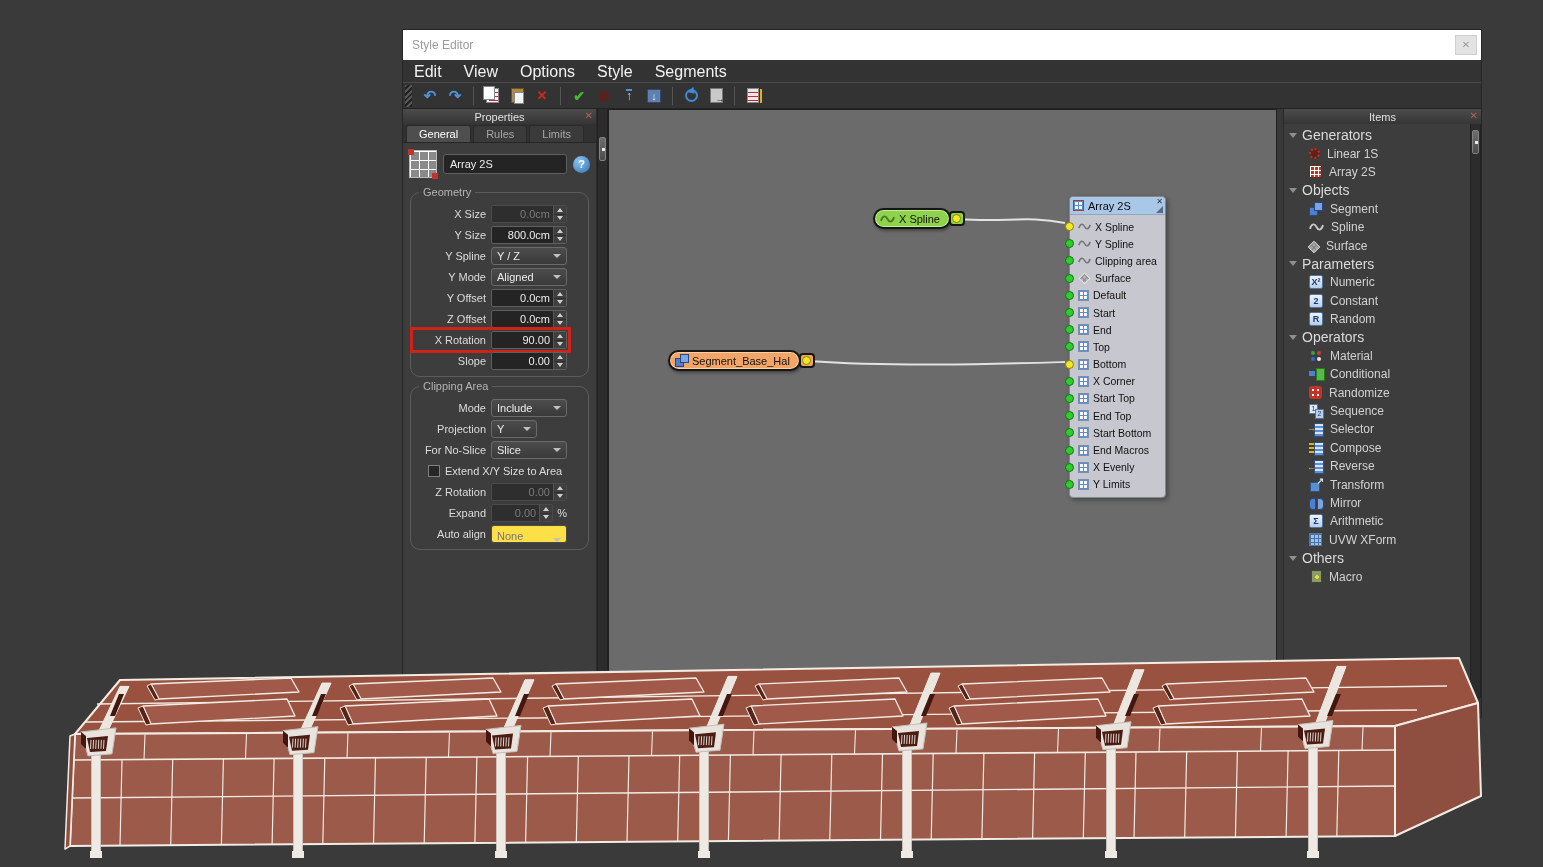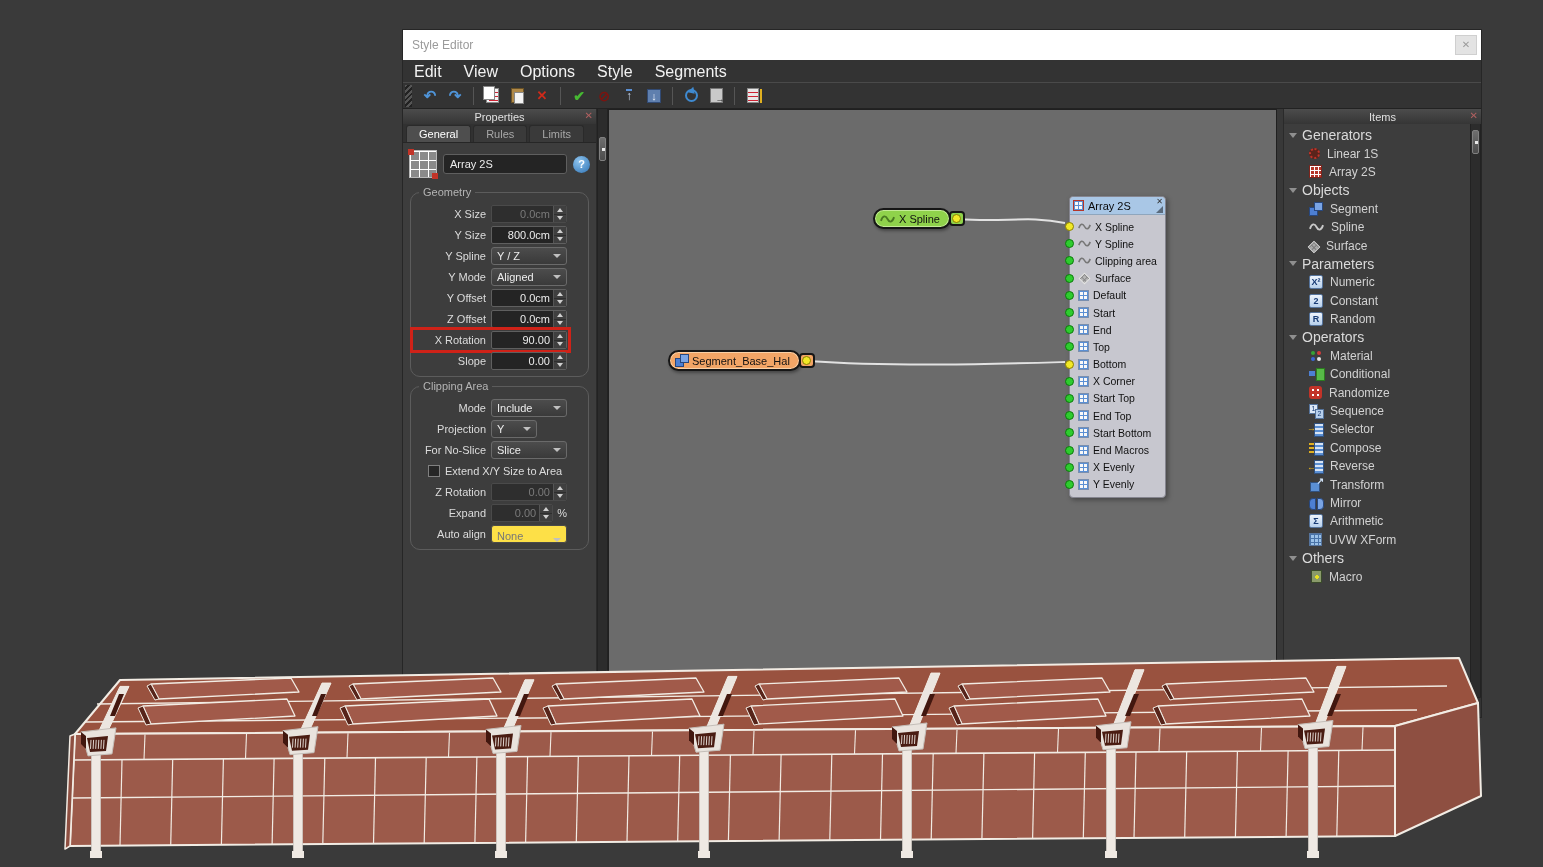--- a/index.html
+++ b/index.html
@@ -590,21 +590,21 @@
                 <span>End Macros</span>
               </div>
               <div class="arow">
                 <span class="port green"></span>
                 <span class="ni-grid"></span>
                 <span>X Evenly</span>
               </div>
               <div class="arow">
                 <span class="port green"></span>
                 <span class="ni-grid"></span>
-                <span>Y Evenly</span>
+                <span>Y Limits</span>
               </div>
             </div>
         </div>
       </div>
     </div>
 
     <div class="gapcol"></div>
 
     <div class="items">
       <div class="panel-head">

